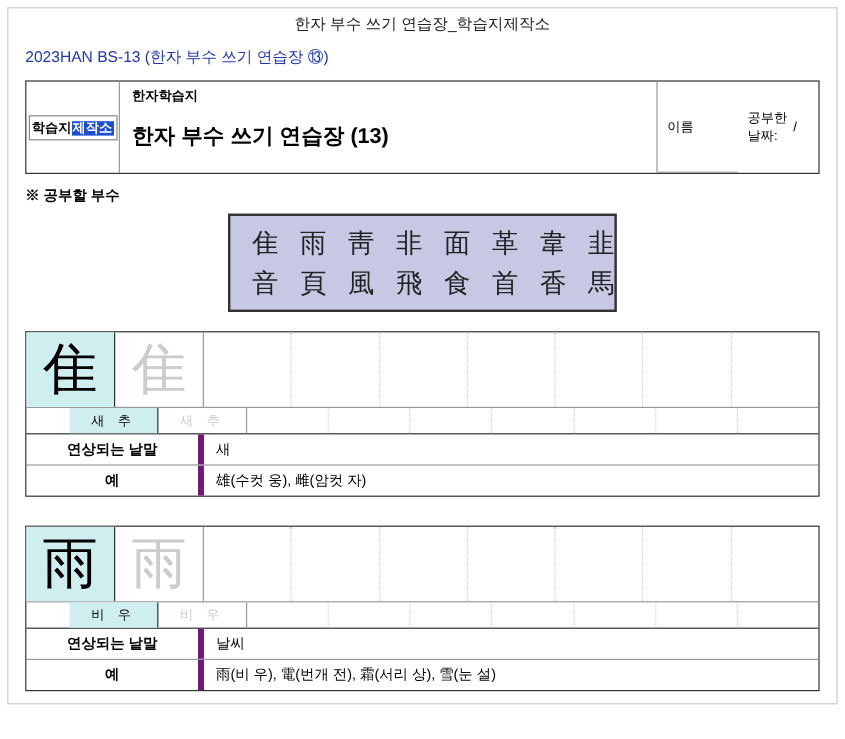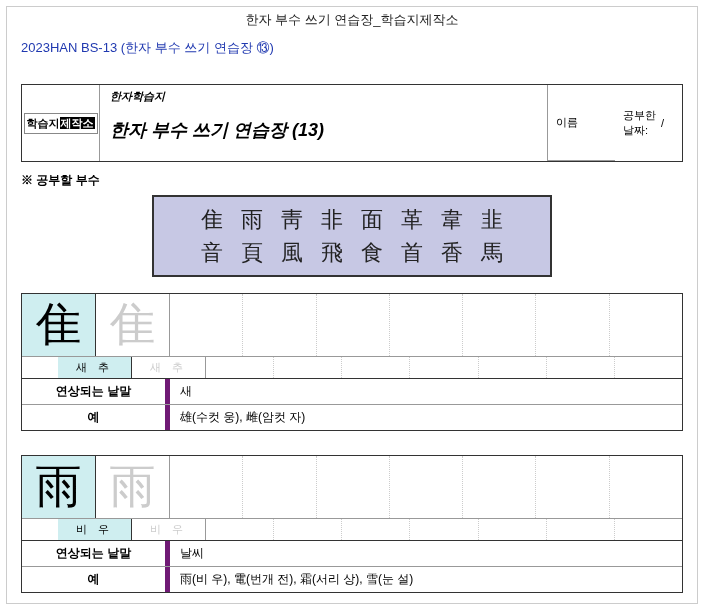--- a/index.html
+++ b/index.html
@@ -20,48 +20,47 @@
     font-size: 13px;
     padding: 4px 0 6px 0;
     color: #222;
   }
   .inner {
     padding: 0 14px;
   }
   .code-line {
     color: #2039b0;
     font-size: 13px;
-    margin: 4px 0 27px 0;
+    margin: 4px 0 10px 0;
   }
   .header-box {
     border: 1px solid #333;
     display: flex;
     height: 78px;
   }
   .header-left {
     width: 78px;
     border-right: 1px solid #999;
     display: flex;
     align-items: center;
     justify-content: center;
   }
   .logo {
     font-size: 11px;
     font-weight: bold;
     border: 1px solid #888;
     padding: 2px 2px;
     white-space: nowrap;
   }
-  .logo .accent { background:#000000; color:#fff; padding:0 1px;}
+  .logo .accent { background:#1d4ed8; color:#fff; padding:0 1px;}
   .header-mid {
     flex: 1;
     border-right: 1px solid #999;
     padding: 4px 10px;
     position: relative;
-    font-style: italic;
   }
   .small-label {
     font-size: 11px;
     font-weight: bold;
   }
   .main-title {
     font-size: 18px;
     font-weight: bold;
     margin-top: 14px;
   }
@@ -81,21 +80,21 @@
   .hr-row:last-child { border-bottom: none; }
   .hr-row .slash { margin-left: auto; margin-right: 10px;}
   .study-label {
     font-size: 12px;
     margin: 10px 0 6px 0;
     font-weight: bold;
   }
   .radicals-box {
     border: 2px solid #333;
     background: #c7c8e4;
-    width: 400px;
+    width: 324px;
     margin: 0 auto 16px auto;
     padding: 6px 0;
     text-align: center;
   }
   .radicals-row {
     font-family: "SimSun","MS Mincho",serif;
     font-size: 22px;
     letter-spacing: 18px;
     padding-left:18px;
     color: #222;

